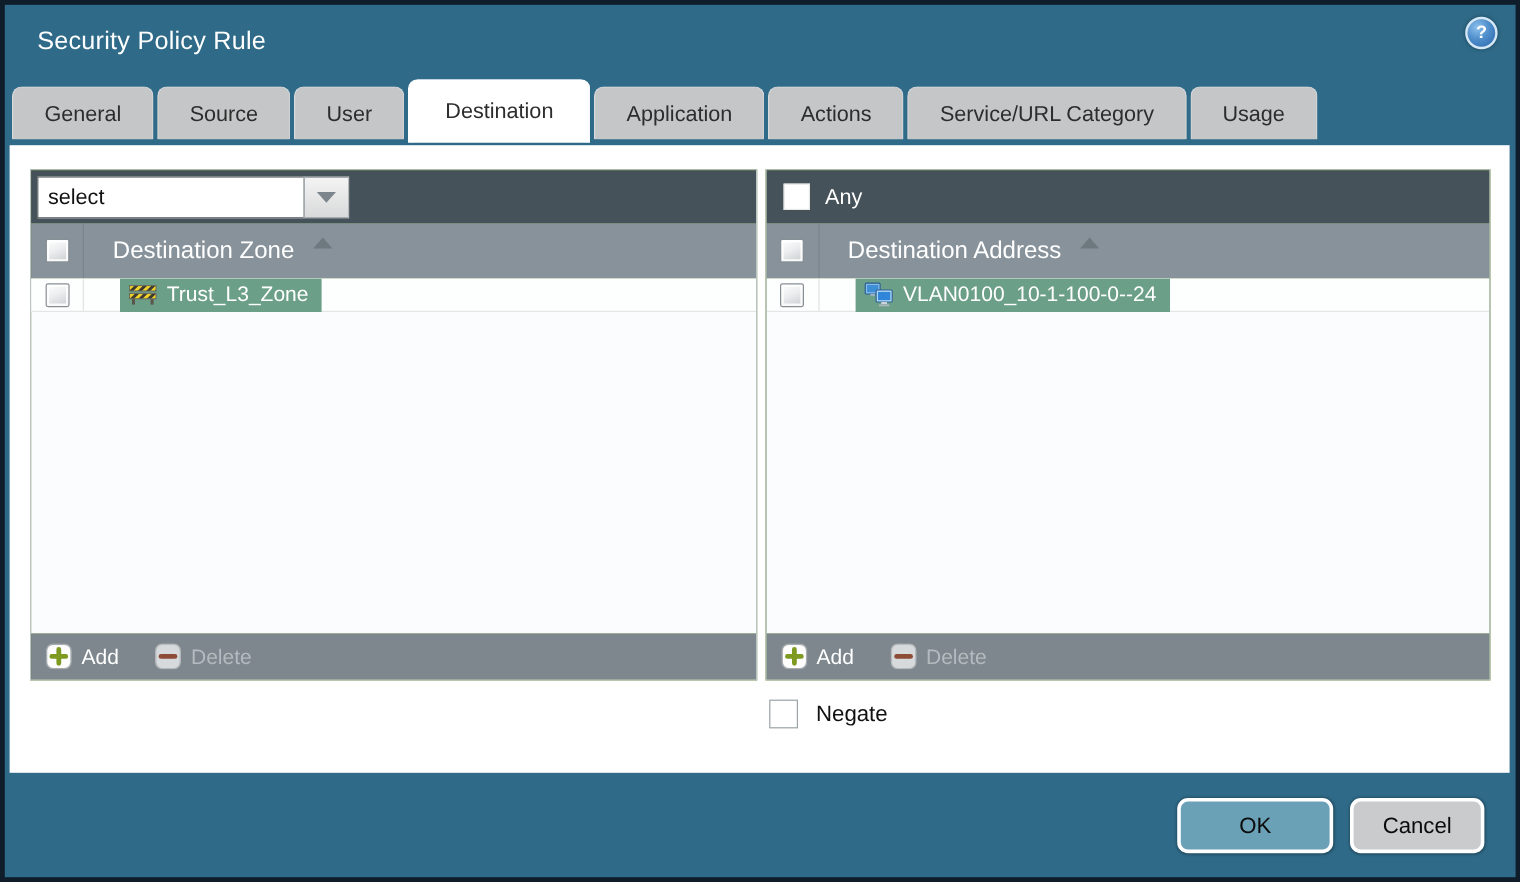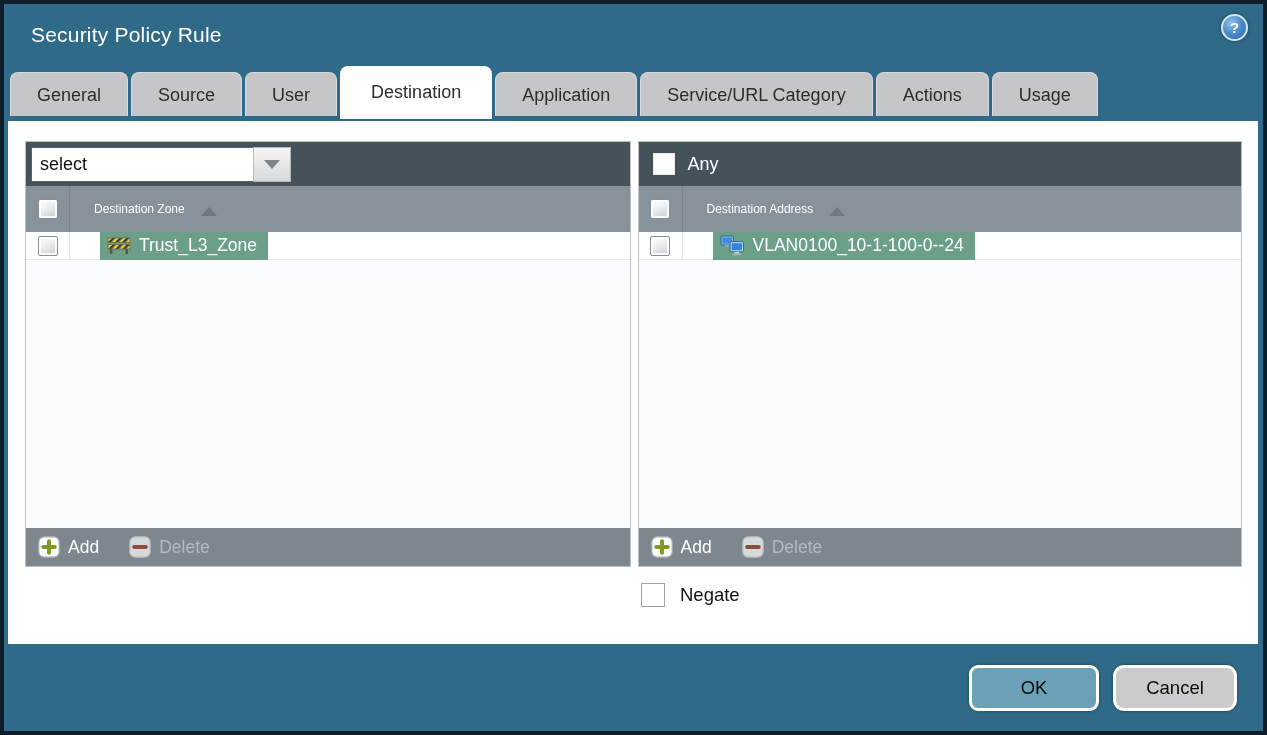--- a/index.html
+++ b/index.html
@@ -49,21 +49,21 @@
   .any-check { width:22px; height:22px; background:#fff; border:1px solid #e8e8e8; margin-left:9px; cursor:pointer; }
   .any-label { color:#fff; font-size:18px; margin-left:13px; }
 
   
   .col-header { height:46px; background:#87929a; display:flex; align-items:center; flex:0 0 auto; }
   .chk3d { width:20px; height:20px; border:1px solid #878f94; border-radius:2px; cursor:pointer;
     background:linear-gradient(155deg,#ffffff 0%,#eceeef 45%,#c9cdd0 100%);
     box-shadow:inset 0 0 0 2px rgba(255,255,255,.85); }
   .chk-cell { width:44px; display:flex; justify-content:center; align-self:stretch; align-items:center;
     border-right:1px solid #79858d; flex:0 0 auto; }
-  .col-label { color:#fff; font-size:12px; margin-left:24px; display:flex; align-items:flex-end; gap:16px; }
+  .col-label { color:#fff; font-size:20px; margin-left:24px; display:flex; align-items:flex-start; gap:16px; }
   .tri-up { width:0; height:0; border-left:8px solid transparent; border-right:8px solid transparent;
     border-bottom:9px solid #6e787f; }
 
   
   .list { flex:1 1 auto; background:#fbfcfd; overflow:hidden; }
   .row { height:28px; display:flex; align-items:center; border-bottom:1px solid #e3e5e6; background:#fdfefe; }
   .row .chk-cell { border-right:1px solid #e0e2e3; align-self:stretch; }
   .chip { margin-left:30px; display:flex; align-items:center; gap:8px;
     background:#6b9f88; color:#fff; font-size:17.5px; padding:3px 11px 4px 7px; cursor:pointer; }
 
@@ -81,40 +81,40 @@
   .negate-label { color:#111; font-size:18.5px; }
 
   
   .dlg-footer { position:absolute; left:4px; right:5px; bottom:0; height:91px;
     display:flex; justify-content:flex-end; align-items:flex-start; gap:14px;
     padding:25px 21px 0 0; }
   .btn { height:46px; border-radius:9px; border:3px solid #fff; font-size:18.5px; color:#0b0b0b;
     cursor:pointer; box-shadow:0 0 3px rgba(0,0,0,.45);
     font-family:"Liberation Sans","DejaVu Sans",sans-serif; }
   .btn-ok { width:130px; background:#6ba1b7;margin-left:43px; }
-  .btn-cancel { width:124px; background:#c9cbcd;border-radius:11px; }
+  .btn-cancel { width:112px; background:#c9cbcd; }
 </style>
 </head>
 <body>
 
 <div class="dialog">
 
   <div class="titlebar">
     <span class="title">Security Policy Rule</span>
     <div class="help-btn">?</div>
   </div>
 
   <div class="tabs">
     <div class="tab">General</div>
     <div class="tab">Source</div>
     <div class="tab">User</div>
     <div class="tab active">Destination</div>
     <div class="tab">Application</div>
+    <div class="tab">Actions</div>
     <div class="tab">Service/URL Category</div>
-    <div class="tab">Actions</div>
     <div class="tab">Usage</div>
   </div>
 
   <div class="content">
     <div class="panels">
 
       <div class="panel">
         <div class="panel-topbar">
           <div class="combo">
             <input type="text" value="select" style="">

